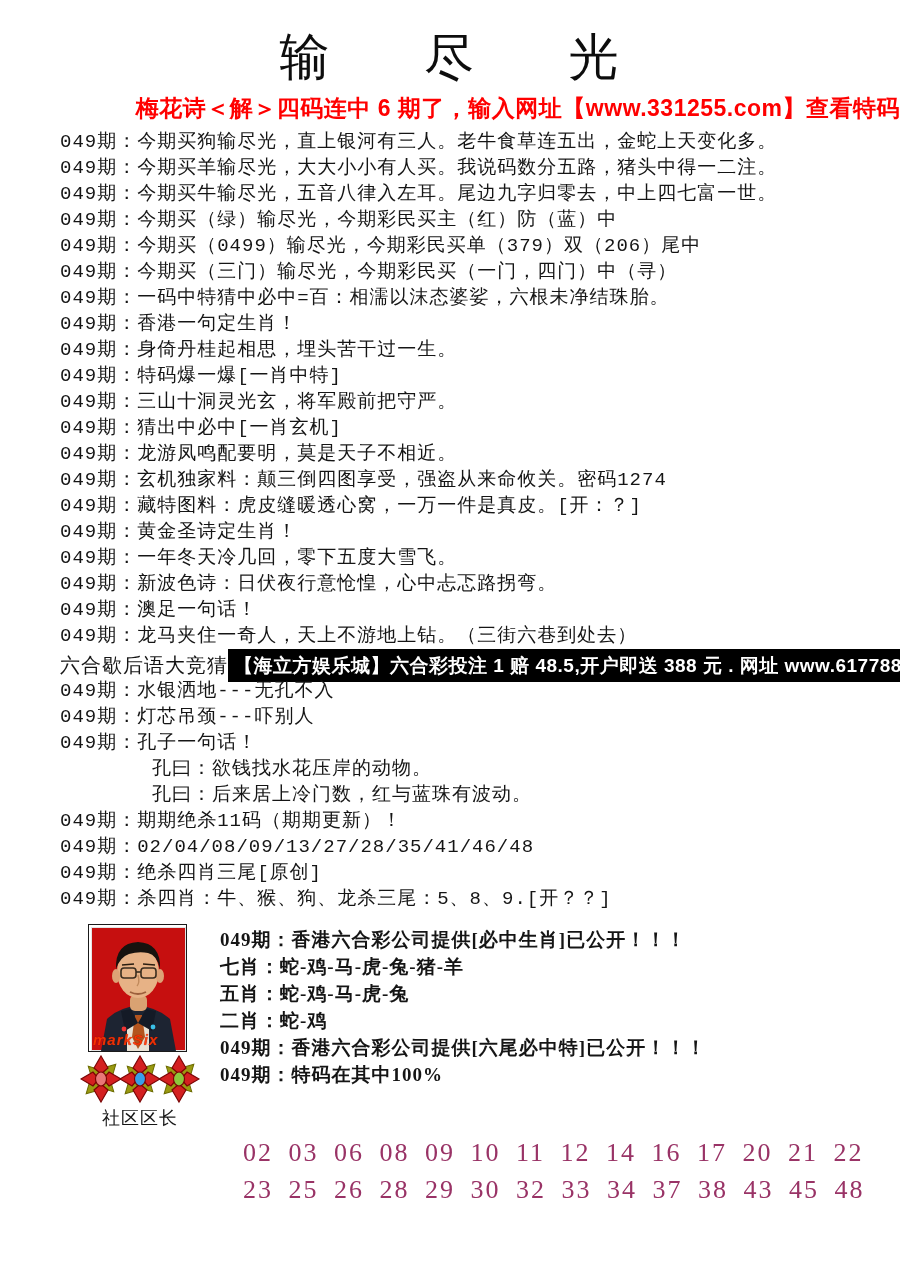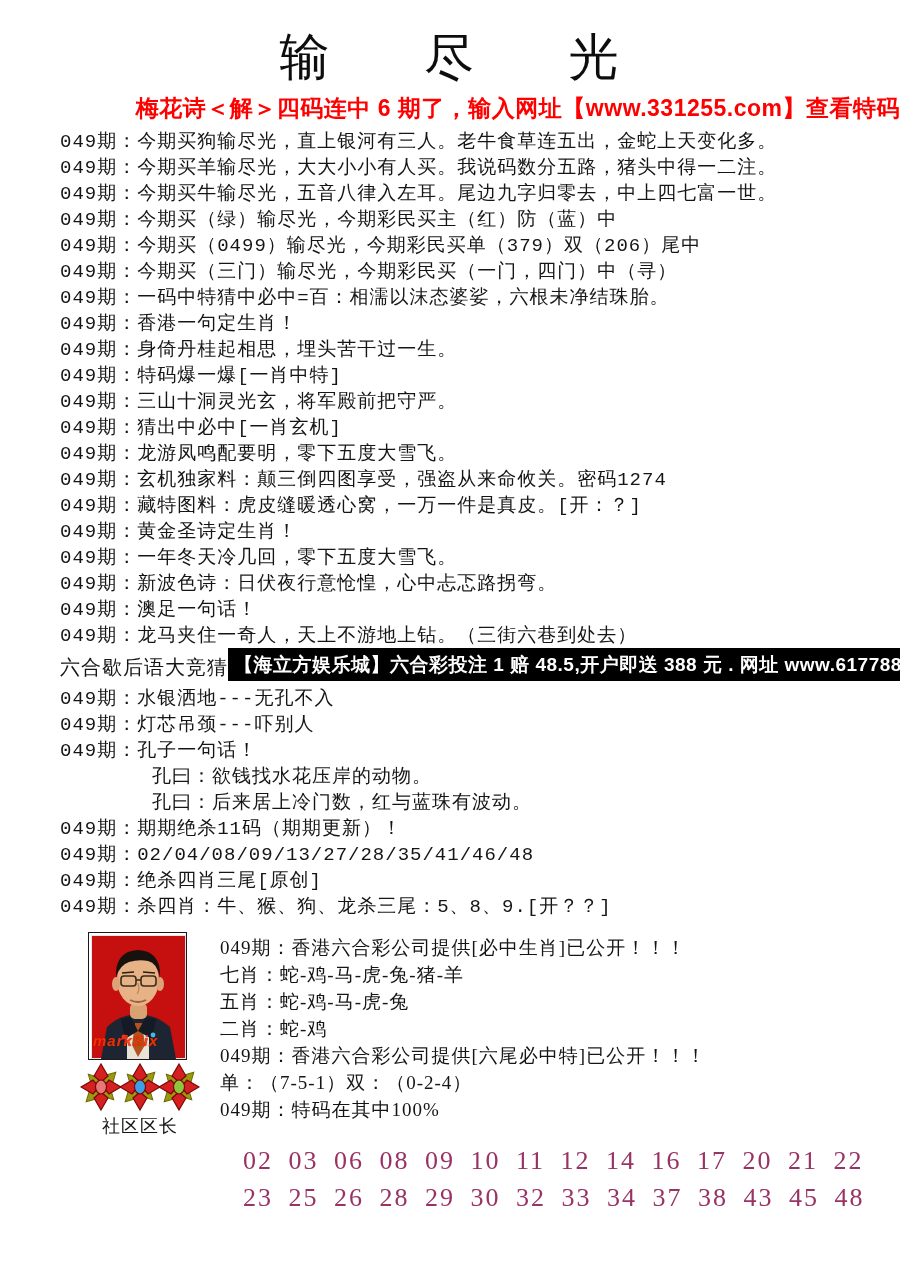--- a/index.html
+++ b/index.html
@@ -38,25 +38,25 @@
     font-size:19px;
     line-height:26px;
     letter-spacing:1px;
     white-space:nowrap;
     color:#151515;
     font-family:Liberation Mono, monospace;
   }
   .line.indent { padding-left:92px; }
   .banner-row {
     margin-left:60px;
-    margin-top:16px;
+    margin-top:8px;
     margin-bottom:3px;
     white-space:nowrap;
     display:flex;
-    align-items:flex-end;
+    align-items:center;
     height:16px;
   }
   .banner-prefix { font-size:20px; letter-spacing:1px; color:#151515; }
   .banner-ad {
     display:inline-block;
     background:#000000;
     color:#ffffff;
     font-family:"Liberation Sans","DejaVu Sans",sans-serif;
     font-weight:bold;
     font-size:19px;
@@ -69,21 +69,21 @@
   .photo-frame {
     position:relative;
     width:99px; height:128px;
     border:1px solid #1a1a1a;
     background:linear-gradient(160deg,#d81414 0%,#c00d0d 55%,#8f0606 100%);
     box-shadow:inset 0 0 0 2px #ffffff;
   }
   .photo-frame svg { position:absolute; left:2px; top:2px; }
   .watermark {
     position:absolute;
-    left:4px; bottom:10px;
+    left:4px; bottom:3px;
     color:#ff3300;
     font-family:"Liberation Sans","DejaVu Sans",sans-serif;
     font-style:italic;
     font-weight:bold;
     font-size:15px;
     letter-spacing:1px;
     opacity:0.9;
     text-shadow:0 0 1px #7a0000;
   }
   .medals { display:flex; margin-top:3px; margin-left:-8px; }
@@ -96,20 +96,21 @@
     letter-spacing:1px;
     color:#151515;
   }
   .right-col { margin-left:14px; padding-top:2px; }
   .info-line {
     font-size:19px;
     line-height:27px;
     letter-spacing:1px;
     white-space:nowrap;
     color:#151515;
+    font-weight:bold;
   }
   .numbers {
     margin-left:243px;
     margin-top:4px;
     color:#993366;
     font-size:26px;
     line-height:37px;
     letter-spacing:2px;
     word-spacing:7px;
     white-space:nowrap;
@@ -130,21 +131,21 @@
     <div class="line">049期：今期买牛输尽光，五音八律入左耳。尾边九字归零去，中上四七富一世。</div>
     <div class="line">049期：今期买（绿）输尽光，今期彩民买主（红）防（蓝）中</div>
     <div class="line">049期：今期买（0499）输尽光，今期彩民买单（379）双（206）尾中</div>
     <div class="line">049期：今期买（三门）输尽光，今期彩民买（一门，四门）中（寻）</div>
     <div class="line">049期：一码中特猜中必中=百：相濡以沫态婆娑，六根未净结珠胎。</div>
     <div class="line">049期：香港一句定生肖！</div>
     <div class="line">049期：身倚丹桂起相思，埋头苦干过一生。</div>
     <div class="line">049期：特码爆一爆[一肖中特]</div>
     <div class="line">049期：三山十洞灵光玄，将军殿前把守严。</div>
     <div class="line">049期：猜出中必中[一肖玄机]</div>
-    <div class="line">049期：龙游凤鸣配要明，零下五度大雪飞。</div>
+    <div class="line">049期：龙游凤鸣配要明，莫是天子不相近。</div>
     <div class="line">049期：玄机独家料：颠三倒四图享受，强盗从来命攸关。密码1274</div>
     <div class="line">049期：藏特图料：虎皮缝暖透心窝，一万一件是真皮。[开：？]</div>
     <div class="line">049期：黄金圣诗定生肖！</div>
     <div class="line">049期：一年冬天冷几回，零下五度大雪飞。</div>
     <div class="line">049期：新波色诗：日伏夜行意怆惶，心中忐忑路拐弯。</div>
     <div class="line">049期：澳足一句话！</div>
     <div class="line">049期：龙马夹住一奇人，天上不游地上钻。（三街六巷到处去）</div>
   </div>
 
   <div class="banner-row">
@@ -249,21 +250,20 @@
       </div>
       <div class="photo-caption">社区区长</div>
     </div>
 
     <div class="right-col">
       <div class="info-line">049期：香港六合彩公司提供[必中生肖]已公开！！！</div>
       <div class="info-line">七肖：蛇-鸡-马-虎-兔-猪-羊</div>
       <div class="info-line">五肖：蛇-鸡-马-虎-兔</div>
       <div class="info-line">二肖：蛇-鸡</div>
       <div class="info-line">049期：香港六合彩公司提供[六尾必中特]已公开！！！</div>
-      <div class="info-line">单：（7-5-1）双：（0-2-4）</div>
       <div class="info-line">049期：特码在其中100%</div>
     </div>
   </div>
 
   <div class="numbers">
     <div>02 03 06 08 09 10 11 12 14 16 17 20 21 22</div>
     <div>23 25 26 28 29 30 32 33 34 37 38 43 45 48</div>
   </div>
 
 </div>

